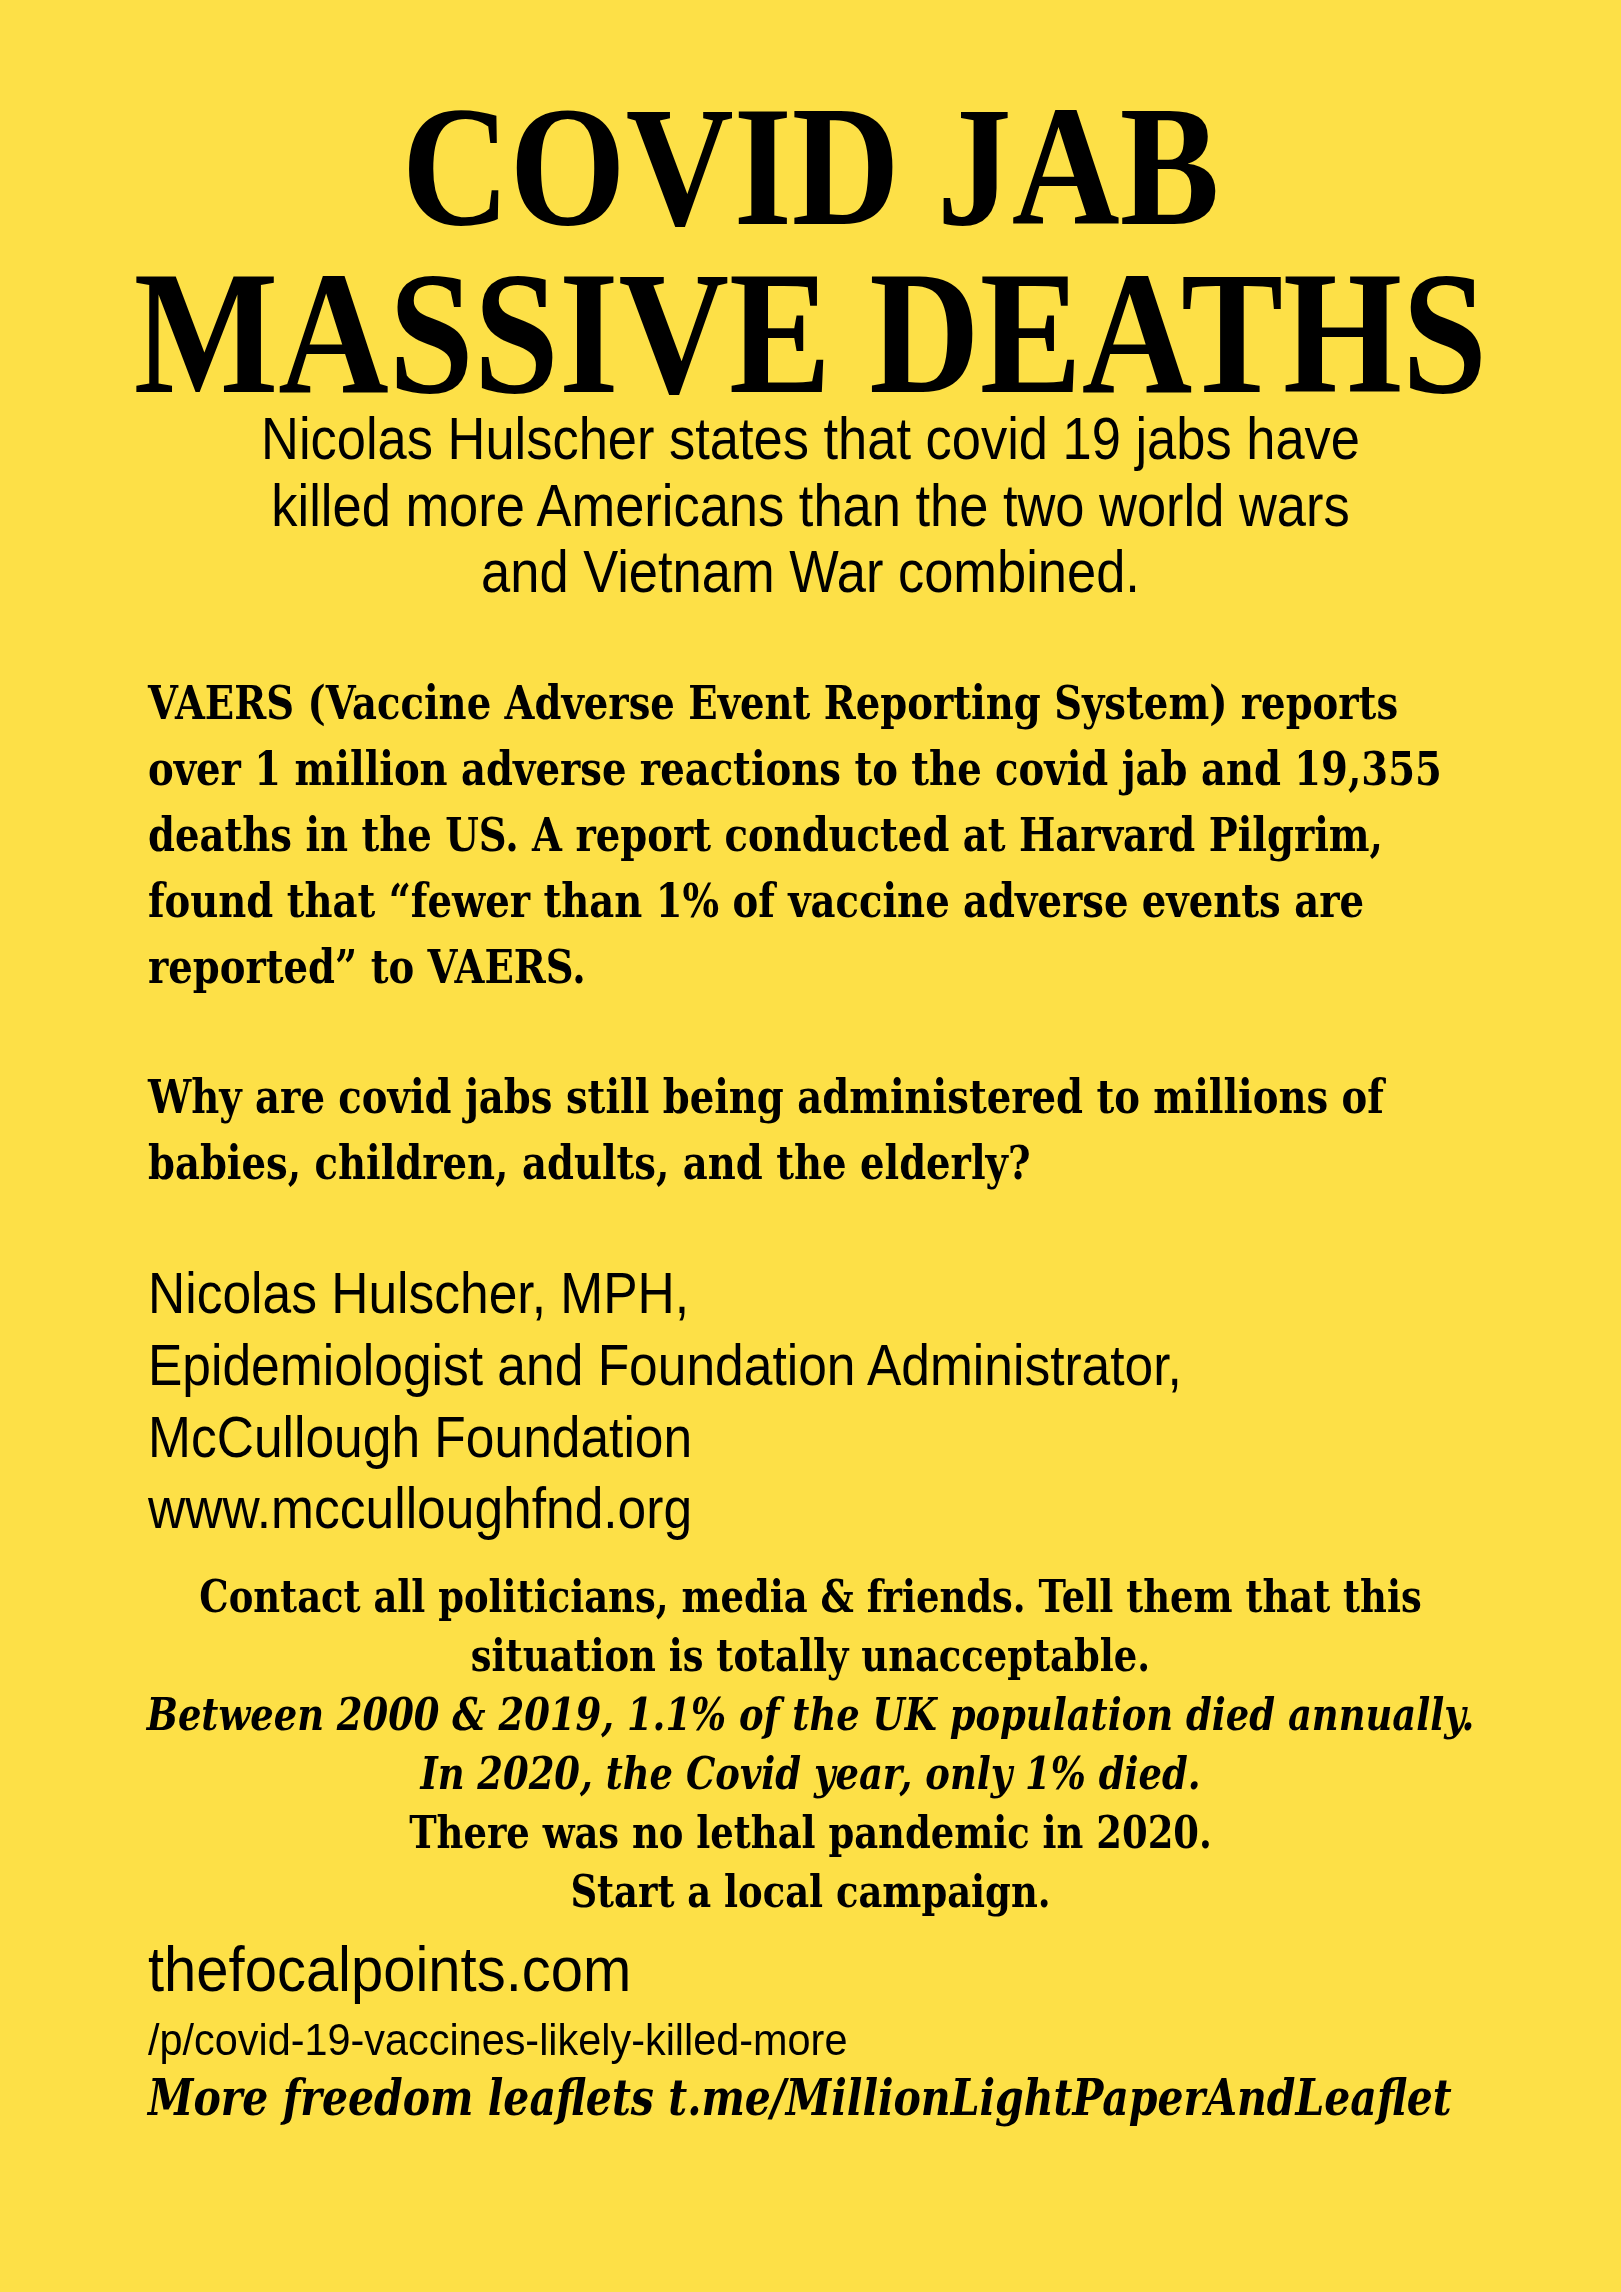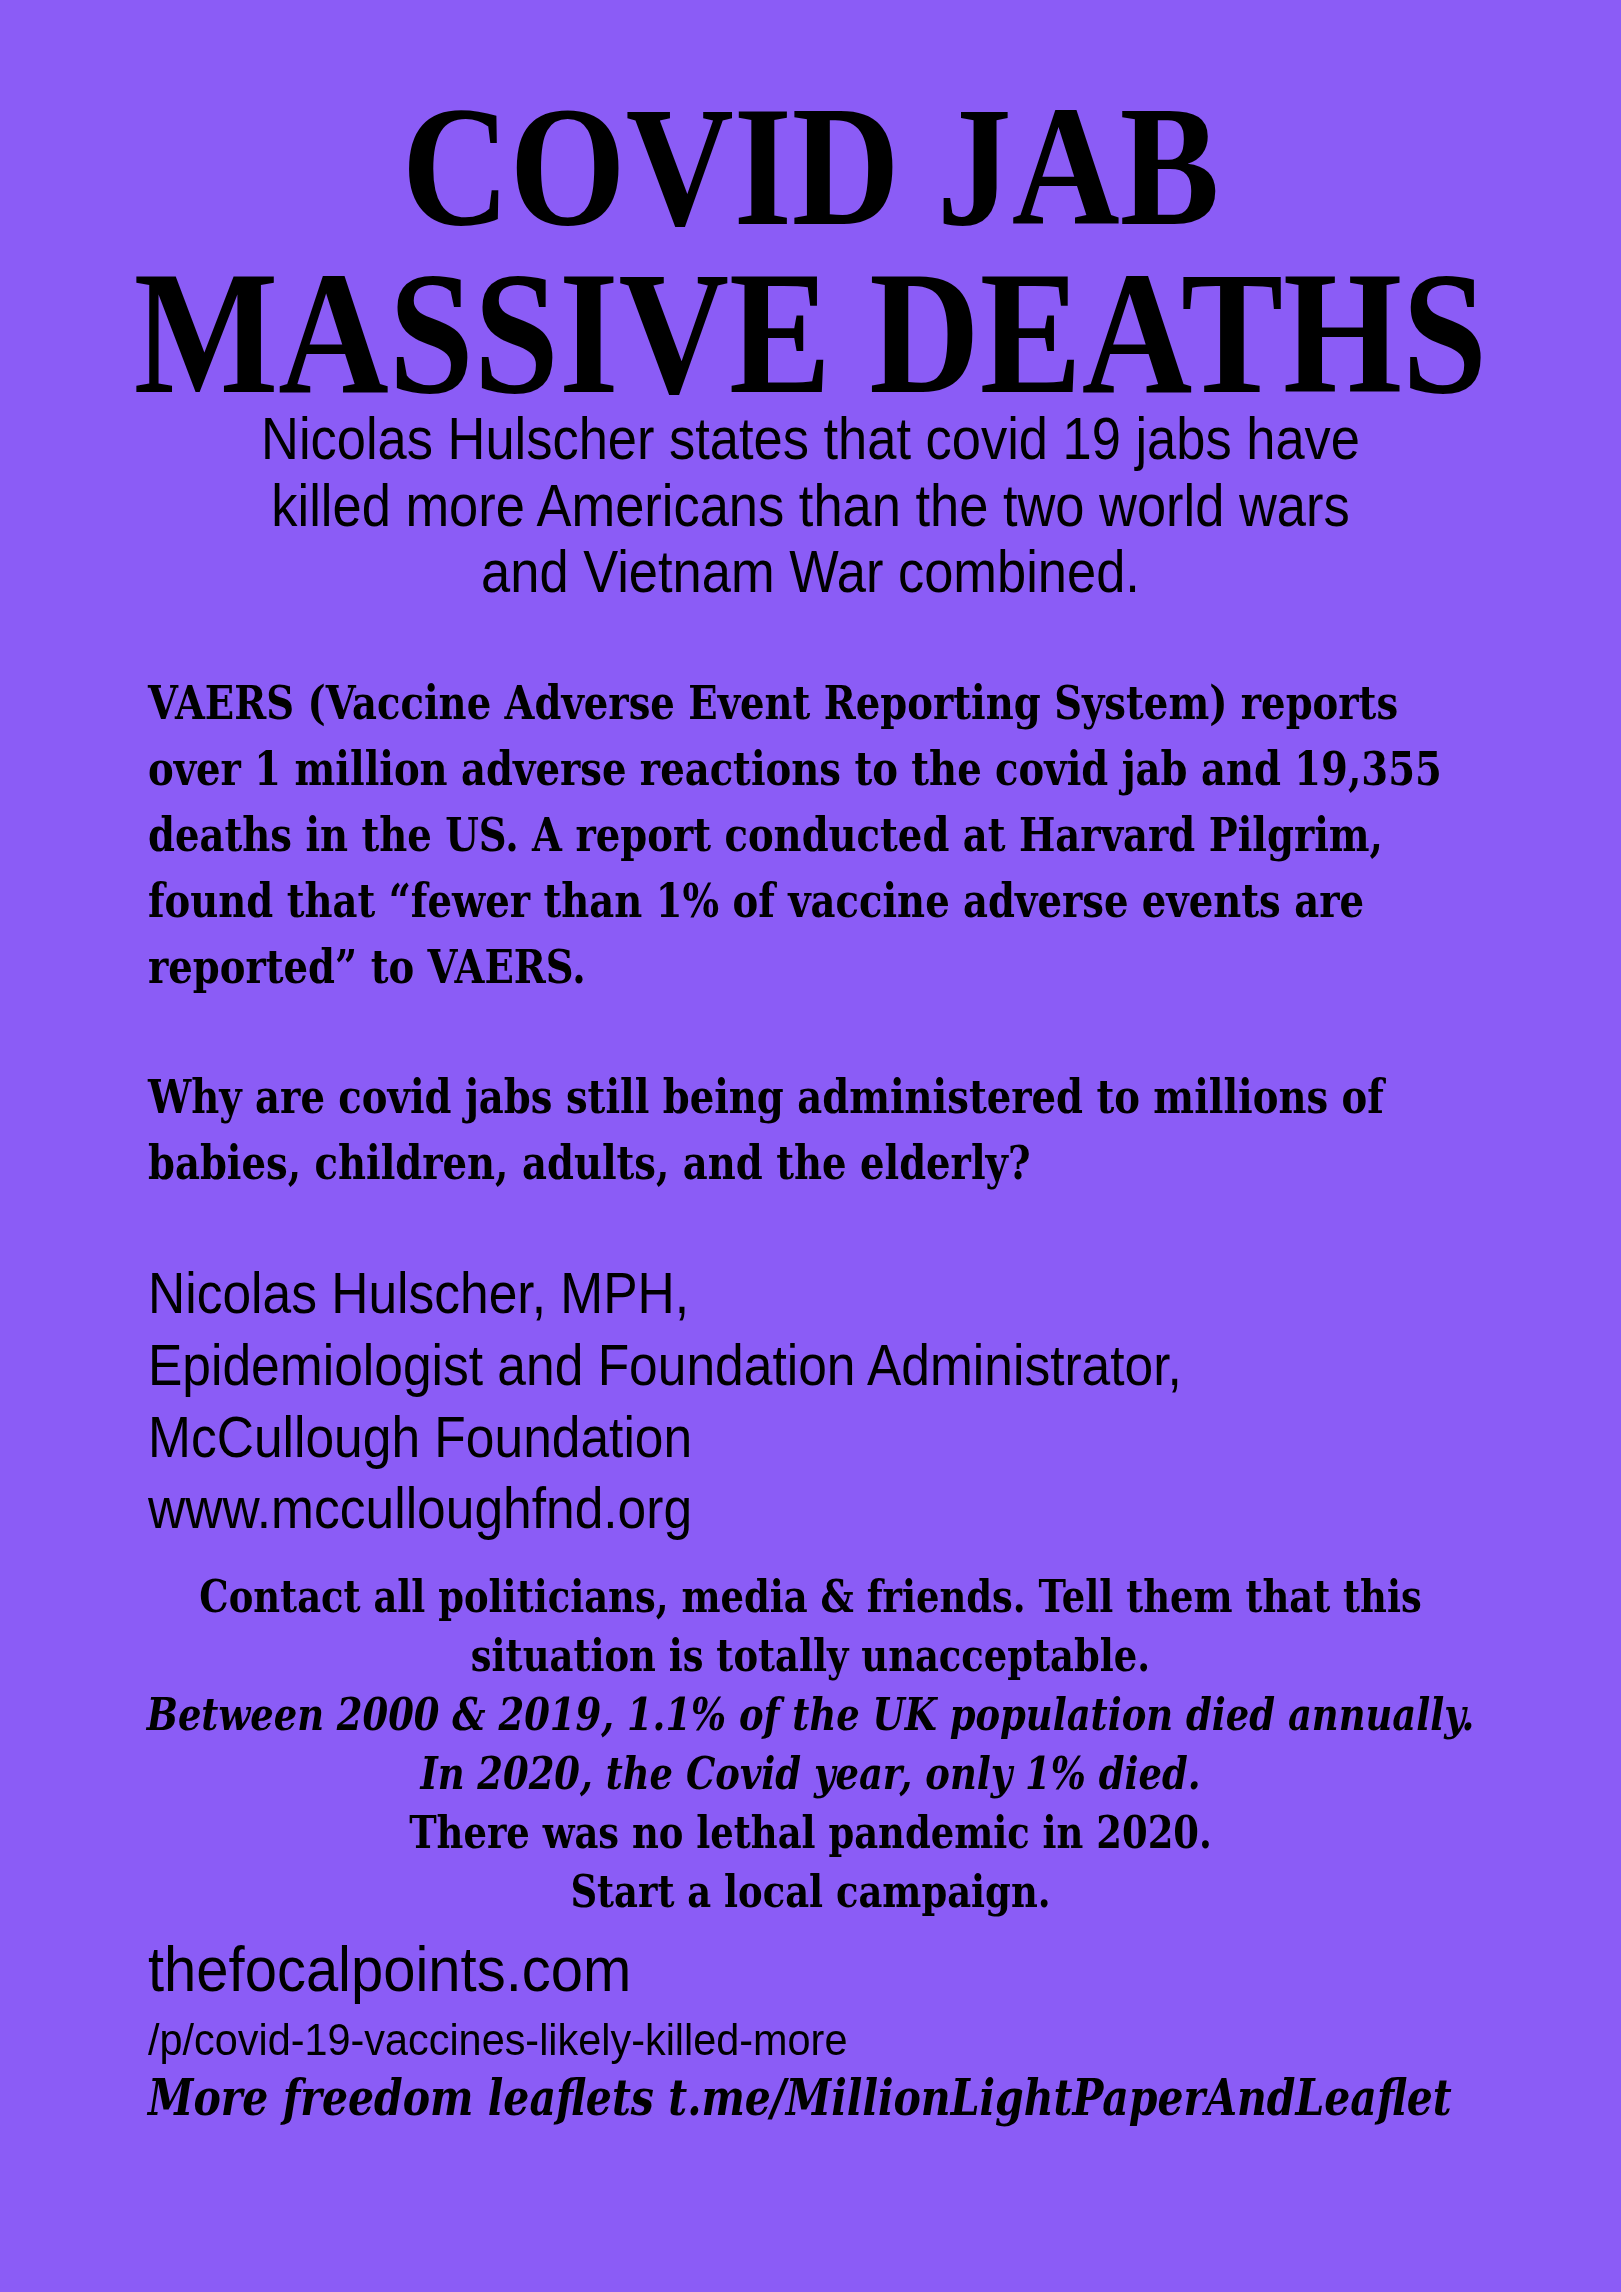--- a/index.html
+++ b/index.html
@@ -4,21 +4,21 @@
 <style>
   html, body {
     margin: 0;
     padding: 0;
     background: #ffffff;
   }
   .page {
     position: relative;
     width: 1621px;
     height: 2293px;
-    background: #8b5cf6;
+    background: #fde047;
     color: #000000;
     overflow: hidden;
   }
 
   
   .title-line {
     position: absolute;
     left: 0;
     width: 100%;
     text-align: center;

